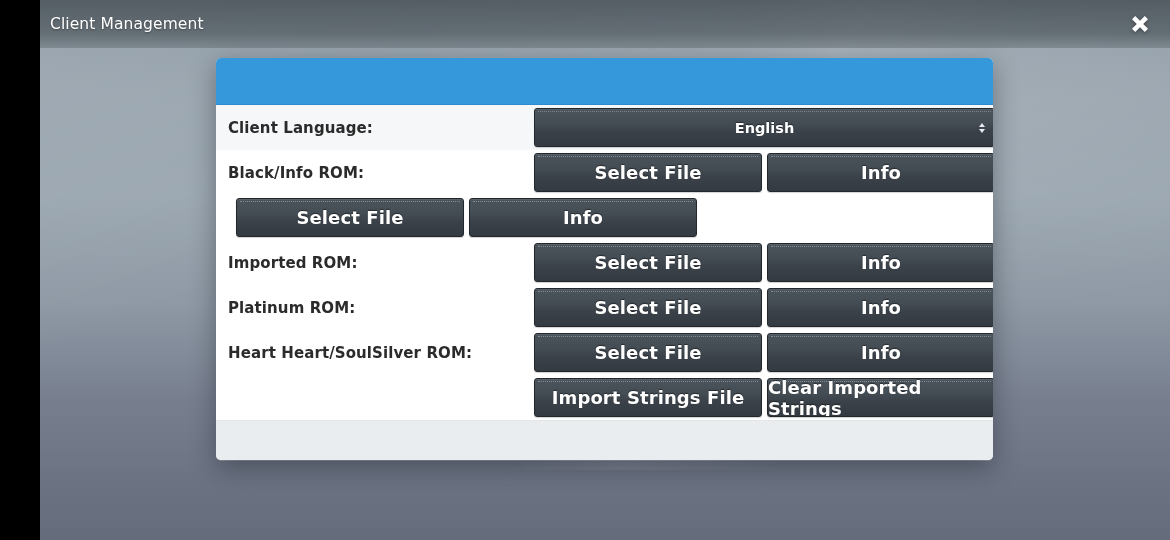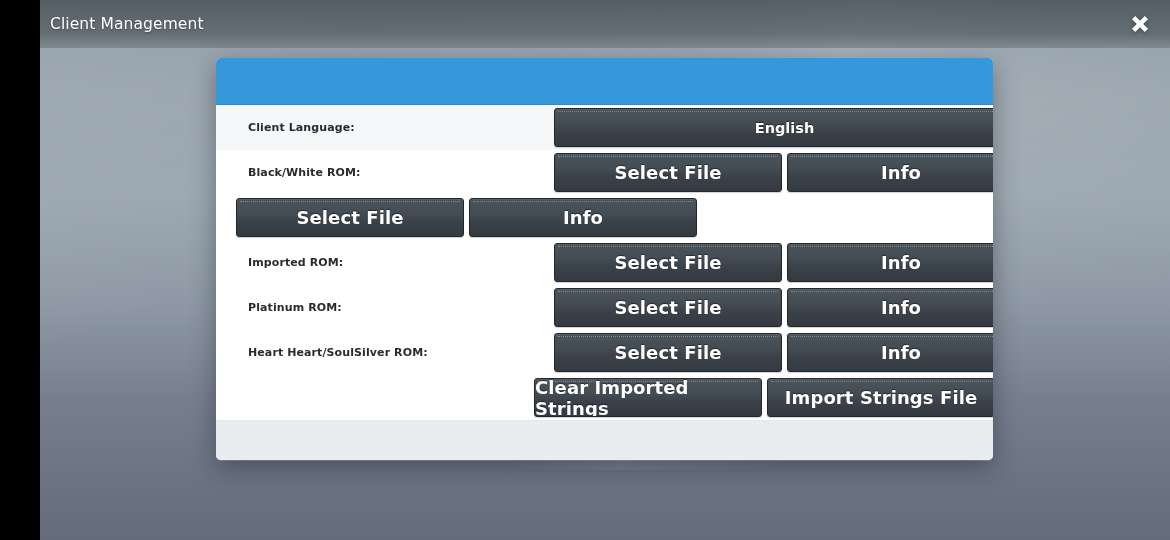--- a/index.html
+++ b/index.html
@@ -118,25 +118,24 @@
     align-items: center;
     height: 45px;
     padding: 0 13px 0 12px;
     background: #ffffff;
   }
   .row.tinted { background: #f5f7f8; }
   .row-label {
     width: 298px;
     flex: 0 0 298px;
     color: #2b2b2b;
-    font-size: 11px;
+    font-size: 15px;
     font-weight: 700;
     letter-spacing: 0.1px;
     padding-left: 0;
-    margin-left: 20px;
   }
   .row-controls {
     flex: 1;
     display: flex;
     gap: 5px;
     align-items: center;
     height: 100%;
     padding: 3px 0;
     margin-left: 8px;
   }
@@ -257,21 +256,21 @@
             <span>English</span>
             <span class="select-arrow">
               <i class="up"></i>
                 <i class="down"></i>
             </span>
           </div>
         </div>
       </div>
 
       <div class="row">
-        <div class="row-label">Black/White ROM:</div>
+        <div class="row-label">Black/Info ROM:</div>
         <div class="row-controls">
           <div class="btn btn-select">Select File</div>
           <div class="btn btn-info">Info</div>
         </div>
       </div>
 
       <div class="row">
         <div class="row-controls">
           <div class="btn btn-select">Select File</div>
           <div class="btn btn-info">Info</div>
@@ -298,22 +297,22 @@
         <div class="row-label">Heart Heart/SoulSilver ROM:</div>
         <div class="row-controls">
           <div class="btn btn-select">Select File</div>
           <div class="btn btn-info">Info</div>
         </div>
       </div>
 
       <div class="row">
         <div class="row-spacer"></div>
         <div class="row-controls">
+          <div class="btn btn-wide">Import Strings File</div>
           <div class="btn btn-wide">Clear Imported Strings</div>
-          <div class="btn btn-wide">Import Strings File</div>
         </div>
       </div>
 
     </div>
 
     <div class="dialog-footer"></div>
   </div>
 
 </div>
 

